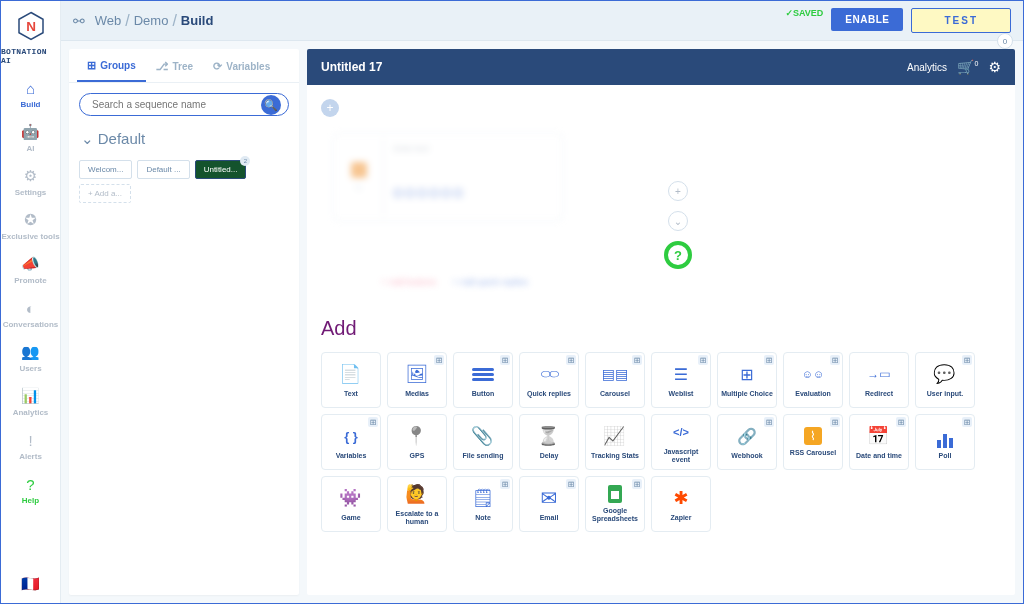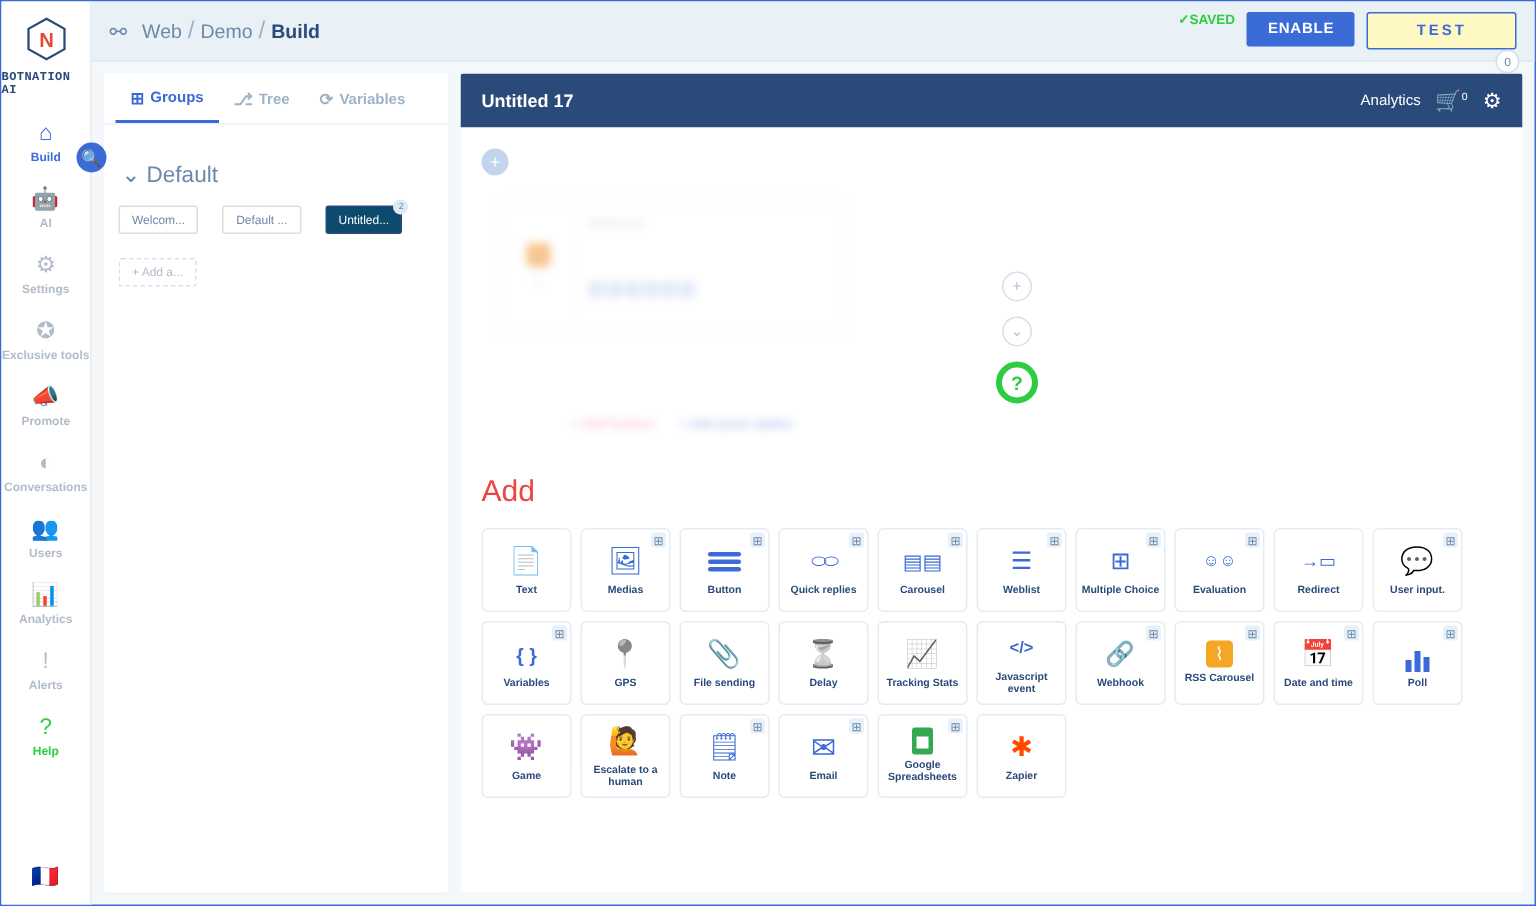--- a/index.html
+++ b/index.html
@@ -34,23 +34,23 @@
 .tabs { display: flex; border-bottom: 1px solid #eaf0f5; padding: 0 8px; }
 .tab { padding: 10px 10px 8px; font-size: 10px; font-weight: 700; color: #9db3c7; cursor: pointer; display: flex; align-items: center; gap: 4px; }
 .tab.active { color: #3b6bd6; border-bottom: 2px solid #3b6bd6; }
 .tab-ico { font-size: 11px; }
 
 .search-wrap { padding: 10px; }
 .search { width: 100%; border: 1px solid #3b6bd6; border-radius: 14px; padding: 5px 32px 5px 12px; font-size: 10px; color: #6b89a8; outline: none; }
 .search-btn { position: absolute; margin-left: -28px; margin-top: 2px; width: 20px; height: 20px; border-radius: 50%; background: #3b6bd6; color: #fff; display: inline-flex; align-items: center; justify-content: center; font-size: 11px; cursor: pointer; }
 
 .group-head { padding: 4px 12px; font-size: 15px; color: #6b89a8; cursor: pointer; }
-.chips { display: flex; flex-wrap: wrap; gap: 16px; padding: 8px 10px; }
+.chips { display: flex; flex-wrap: wrap; gap: 5px; padding: 8px 10px; }
 .chip { border: 1px solid #d4e0eb; border-radius: 2px; padding: 4px 8px; font-size: 8px; color: #6b89a8; cursor: pointer; position: relative; }
-.chip.active { background: #0c4a6e; color: #fff; border-color: #2a4a7a; }
+.chip.active { background: #14532d; color: #fff; border-color: #2a4a7a; }
 .chip.add { border-style: dashed; color: #b2bcc8; }
 .chip .badge { position: absolute; top: -5px; right: -5px; width: 10px; height: 10px; border-radius: 50%; background: #e0eaf3; font-size: 6px; display: flex; align-items: center; justify-content: center; color: #6b89a8; }
 .add-group { padding: 10px 14px; font-size: 10px; color: #6b89a8; cursor: pointer; }
 .add-group::before { content: "+"; margin-right: 6px; color: #b2bcc8; }
 
 .panel-right { flex: 1; margin: 8px 8px 8px 8px; display: flex; flex-direction: column; overflow-y: auto; }
 .seq-head { background: #2a4a7a; color: #fff; padding: 10px 14px; border-radius: 2px 2px 0 0; display: flex; align-items: center; }
 .seq-title { font-size: 12px; font-weight: 700; }
 .seq-right { margin-left: auto; display: flex; align-items: center; gap: 10px; }
 .seq-kw { font-size: 10px; }
@@ -68,21 +68,21 @@
 .blur-dot { width: 8px; height: 8px; border: 1px solid #3b6bd6; border-radius: 2px; }
 .blur-links { margin: 8px 0 0 60px; display: flex; gap: 16px; filter: blur(3px); opacity: 0.5; }
 .blur-link { font-size: 9px; color: #f56a8a; }
 .blur-link2 { font-size: 9px; color: #3b6bd6; }
 
 .side-icons { display: flex; flex-direction: column; align-items: center; gap: 10px; margin-left: 34px; margin-top: -48px; }
 .side-circle { width: 20px; height: 20px; border-radius: 50%; border: 1px solid #d4e0eb; background: #fff; display: flex; align-items: center; justify-content: center; font-size: 10px; color: #b2bcc8; cursor: pointer; }
 .side-question { width: 28px; height: 28px; border-radius: 50%; border: 4px solid #2ecc40; background: #fff; display: flex; align-items: center; justify-content: center; font-size: 13px; font-weight: 700; color: #2ecc40; cursor: pointer; }
 
 .add-section { margin-top: 30px; }
-.add-title { font-size: 20px; color: #ef4444; font-weight: 400; margin-bottom: 12px; }
+.add-title { font-size: 20px; color: #701a75; font-weight: 400; margin-bottom: 12px; }
 .cards { display: flex; flex-wrap: wrap; gap: 6px; }
 .card { width: 60px; height: 56px; border: 1px solid #e4ecf2; border-radius: 4px; background: #fff; display: flex; flex-direction: column; align-items: center; justify-content: center; cursor: pointer; position: relative; }
 .card-ico { height: 24px; display: flex; align-items: center; justify-content: center; font-size: 18px; color: #3b6bd6; }
 .card-lbl { font-size: 7px; color: #2a4a7a; font-weight: 600; margin-top: 4px; text-align: center; line-height: 1.1; padding: 0 2px; }
 .card-plus { position: absolute; top: 2px; right: 2px; width: 10px; height: 10px; background: #e8f0f9; border-radius: 2px; font-size: 8px; color: #6b89a8; display: flex; align-items: center; justify-content: center; }
 
 .ico-text::before { content: "📄"; }
 .ico-medias::before { content: "🖼"; }
 .ico-button { display: flex; flex-direction: column; gap: 2px; }
 .ico-button span { width: 22px; height: 3px; background: #3b6bd6; border-radius: 2px; }
@@ -199,20 +199,21 @@
             <div class="tab">
               <span class="tab-ico">⎇</span>
               <span>Tree</span>
             </div>
             <div class="tab">
               <span class="tab-ico">⟳</span>
               <span>Variables</span>
             </div>
           </div>
         <div class="search-wrap">
+          <input class="search" placeholder="Search a sequence name" style="">
           <span class="search-btn">🔍</span>
         </div>
         <div class="group-head">⌄ Default</div>
         <div class="chips" id="chips">
             <div class="chip">Welcom...</div>
             <div class="chip">Default ...</div>
             <div class="chip active">Untitled...<span class="badge">2</span></div>
             <div class="chip add">+ Add a...</div>
           </div>
       </div>

